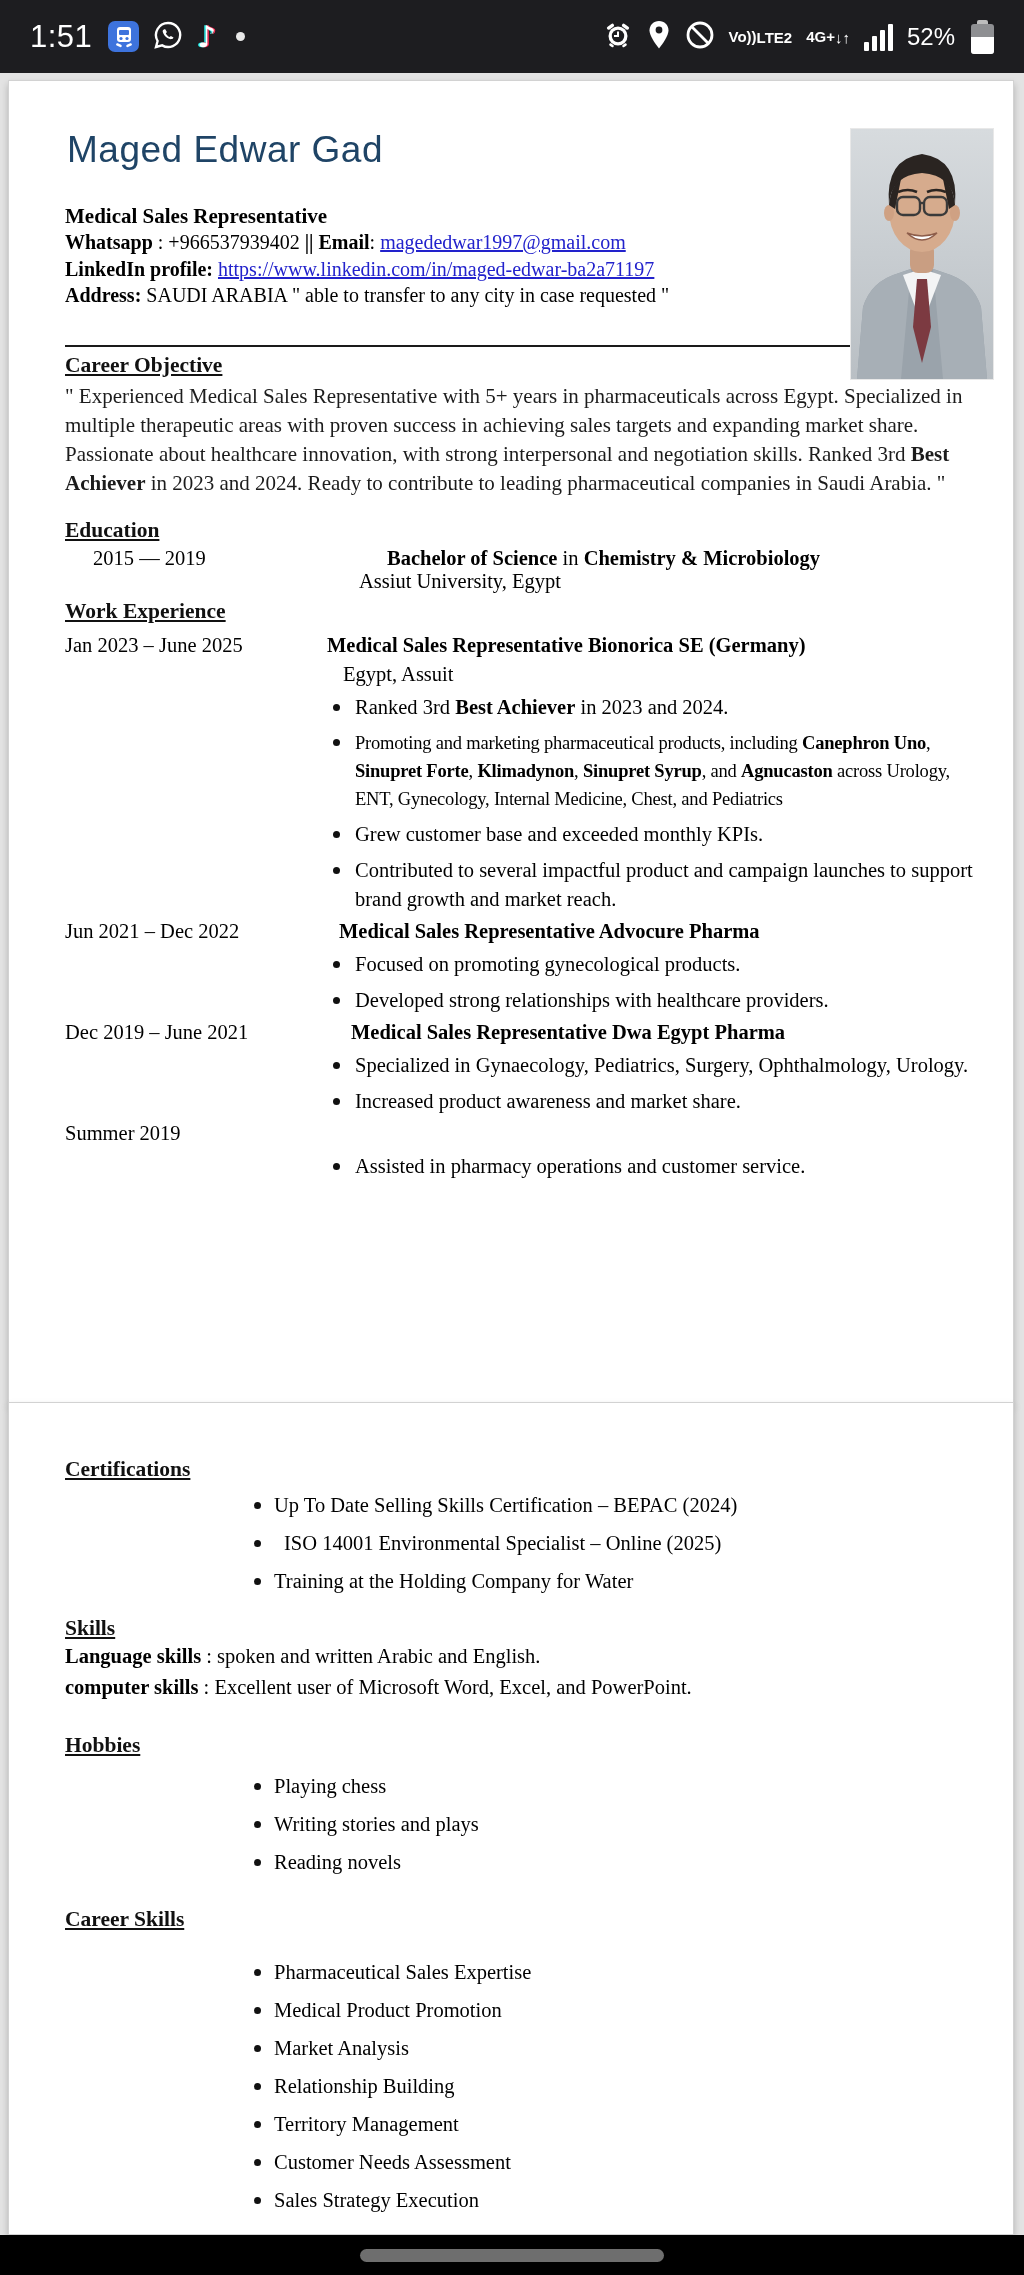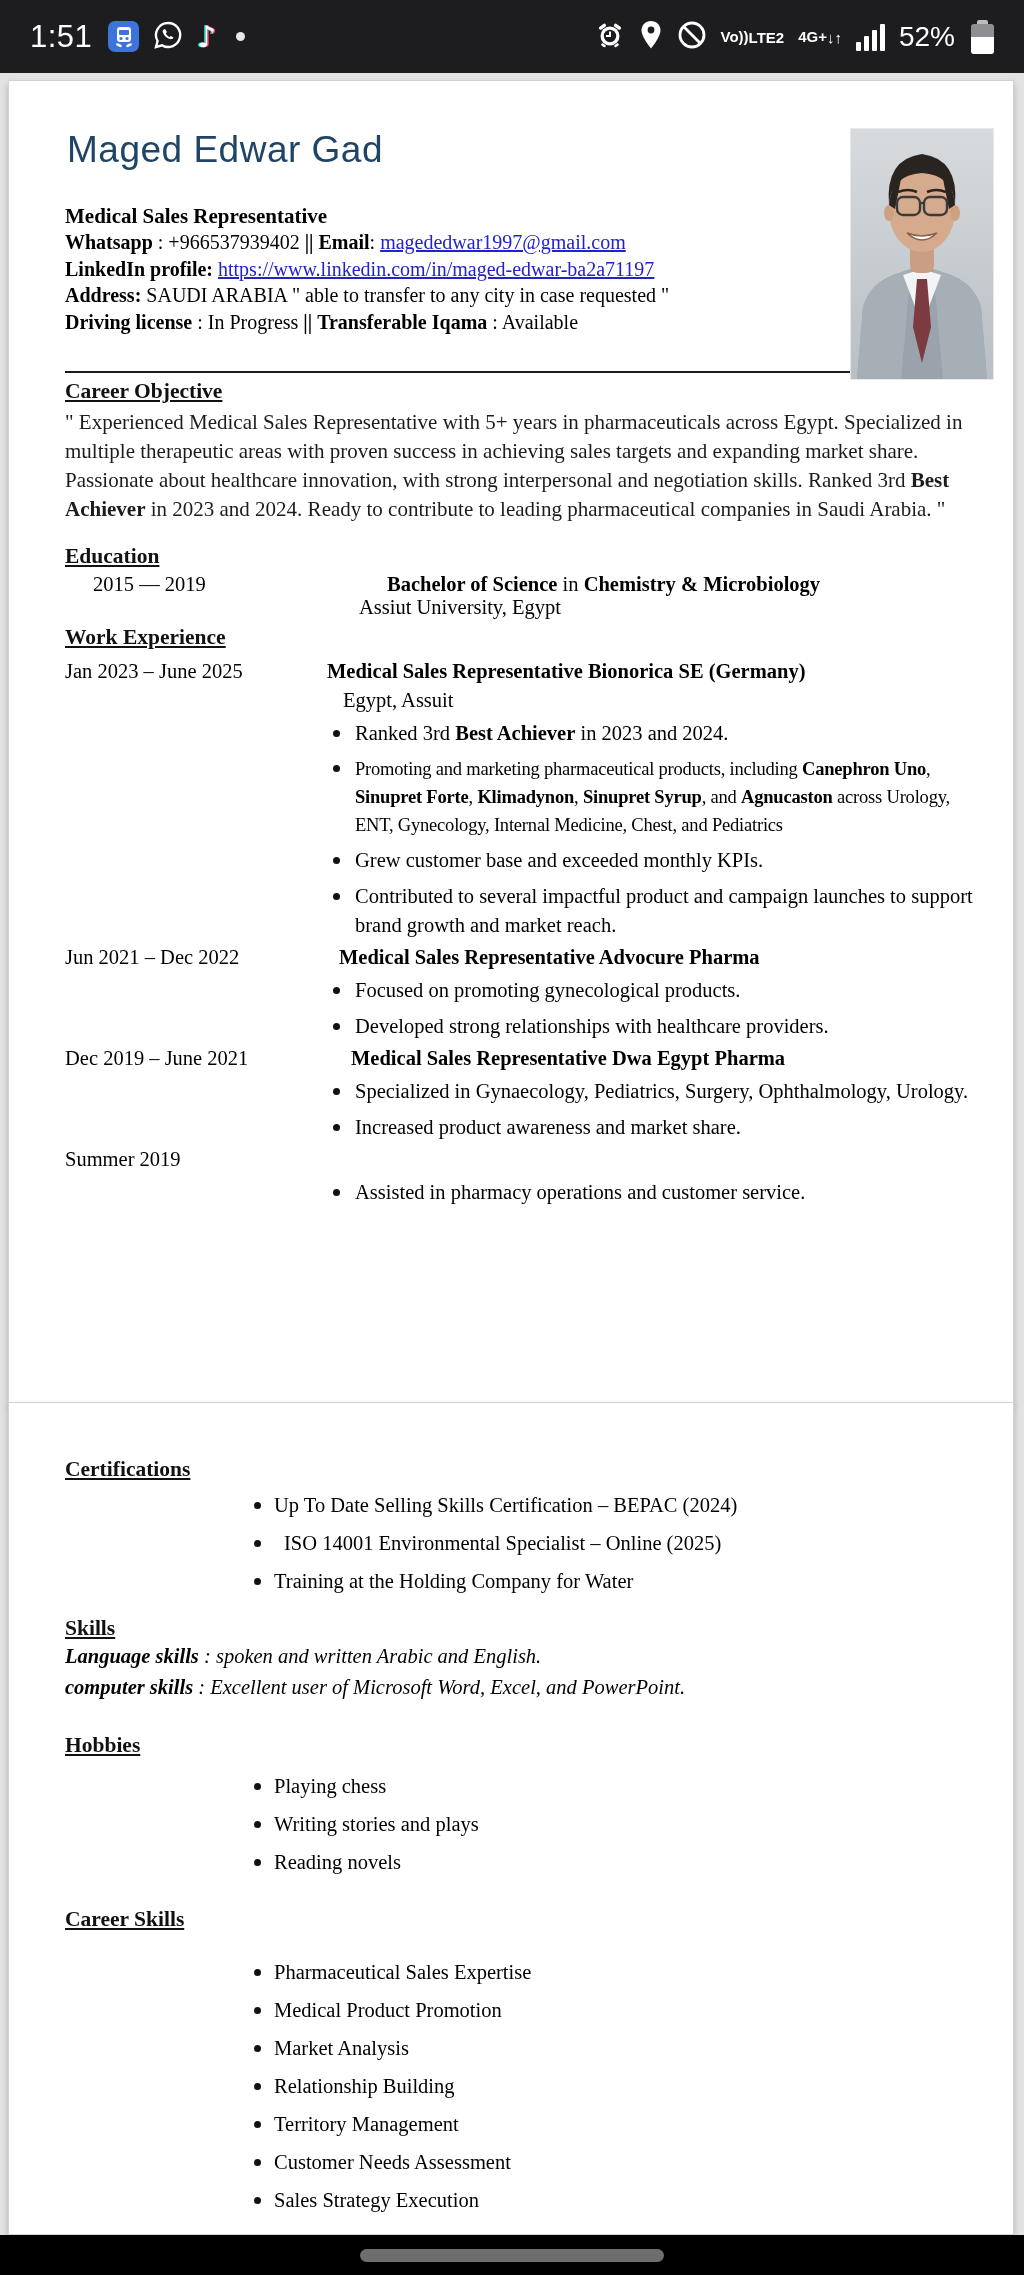--- a/index.html
+++ b/index.html
@@ -21,21 +21,21 @@
   .sb-right{display:flex;align-items:center;gap:14px;}
   .metro-icon{width:31px;height:31px;background:#3d73dd;border-radius:7px;display:flex;align-items:center;justify-content:center;}
   .notif-dot{width:9px;height:9px;border-radius:50%;background:#e8e8e8;margin-left:6px;}
   .tiktok-glyph{font-family:"DejaVu Sans",sans-serif;font-size:30px;color:#fff;
     text-shadow:1.5px 0 0 #fe2c55,-1.5px 0 0 #25f4ee;line-height:1;}
   .stack{display:flex;flex-direction:row;align-items:center;line-height:1;}
   .stack .t{font-size:15px;font-weight:bold;}
   .stack .b{font-size:15px;font-weight:bold;margin-top:1px;}
   .sigbars{display:flex;align-items:flex-end;gap:3px;height:28px;}
   .sigbars i{display:block;width:5px;background:#fff;border-radius:1px;}
-  .sb-batt-pct{font-size:28px;}
+  .sb-batt-pct{font-size:24px;}
   .battery{position:relative;width:23px;height:34px;margin-left:2px;}
   .battery .tip{position:absolute;top:0;left:6px;width:11px;height:4px;background:#bdbdbd;border-radius:2px 2px 0 0;}
   .battery .bodyb{position:absolute;top:4px;left:0;width:23px;height:30px;border-radius:3px;background:#8e8f92;overflow:hidden;}
   .battery .fill{position:absolute;bottom:0;left:0;width:100%;height:55%;background:#fff;}
   
   .page{
     position:absolute;left:8px;width:1006px;background:#fff;
     border:1px solid #d2d2d2;box-sizing:border-box;
     box-shadow:0 4px 7px rgba(0,0,0,.22);
   }
@@ -57,21 +57,21 @@
   .edu-ind{margin-left:28px;}
   .jobtitle{font-weight:bold;font-size:20.5px;}
   .loc{margin-left:278px;font-size:20.5px;}
   .blist{margin-left:260px;}
   .blist2{margin-left:181px;}
   .li{position:relative;padding-left:30px;font-size:20.5px;line-height:29px;margin-top:7px;max-width:660px;}
   .li::before{content:"";position:absolute;left:8px;top:11px;width:7px;height:7px;border-radius:50%;background:#111;}
   .li.small{font-size:18.5px;line-height:28px;letter-spacing:-.2px;max-width:640px;}
   .li.small::before{top:10px;}
   .blist2 .li{padding-left:28px;margin-top:9px;max-width:700px;}
-  .skline{font-size:20.5px;line-height:31px;font-style:italic;}
+  .skline{font-size:20.5px;line-height:31px;}
   .mt6{margin-top:6px;} .mt10{margin-top:10px;} .mt14{margin-top:14px;}
   .mt20{margin-top:20px;} .mt26{margin-top:26px;} .mt30{margin-top:30px;}
   b,.bold{font-weight:bold;}
   
   .navbar{position:absolute;left:0;top:2235px;width:1024px;height:40px;background:#000;}
   .homepill{position:absolute;left:50%;top:14px;transform:translateX(-50%);width:304px;height:13px;border-radius:7px;background:#6e6e6e;}
 </style>
 </head>
 <body>
 
@@ -174,21 +174,20 @@
     <path d="M47,63 Q57,59 66,63" stroke="#2a2421" stroke-width="2.6" fill="none"></path>
     <path d="M76,63 Q85,59 95,63" stroke="#2a2421" stroke-width="2.6" fill="none"></path>
     <path d="M56,104 Q71,118 86,104 Q71,110 56,104 Z" fill="#fff" stroke="#8d5d4a" stroke-width="1.4"></path>
   </svg>
 
   <div class="name">Maged Edwar Gad</div>
   <div class="role">Medical Sales Representative</div>
   <div class="cline"><span class="bold">Whatsapp</span><span> : +966537939402   </span><span class="bold">||</span><span>   </span><span class="bold">Email</span><span>: </span><span class="link"> magededwar1997@gmail.com</span></div>
   <div class="cline"><span class="bold">LinkedIn profile:</span><span> </span><span class="link">https://www.linkedin.com/in/maged-edwar-ba2a71197</span></div>
   <div class="cline"><span class="bold">Address:</span><span> SAUDI ARABIA " able to transfer to any city in case requested "</span></div>
-  <div class="cline"><span class="bold">Driving license</span><span> : In Progress    </span><span class="bold">||</span><span>  </span><span class="bold">Transferable Iqama</span><span> : Available</span></div>
 
   <hr class="hr">
 
   <div class="h-sec">Career Objective</div>
   <div class="para"><span>" Experienced Medical Sales Representative with 5+ years in pharmaceuticals across Egypt. Specialized in multiple therapeutic areas with proven success in achieving sales targets and expanding market share. Passionate about healthcare innovation, with strong interpersonal and negotiation skills. Ranked 3rd </span><span class="bold">Best Achiever</span><span> in 2023 and 2024. Ready to contribute to leading pharmaceutical companies in Saudi Arabia. "</span></div>
 
   <div class="h-sec mt20">Education</div>
   <div class="row" style="margin-top:4px;">
     <div class="datecol edu-ind">2015  — 2019</div>
     <div class="cont" style="margin-left:32px;"><span class="bold">Bachelor of Science</span><span> in </span><span class="bold">Chemistry &amp; Microbiology</span></div>

